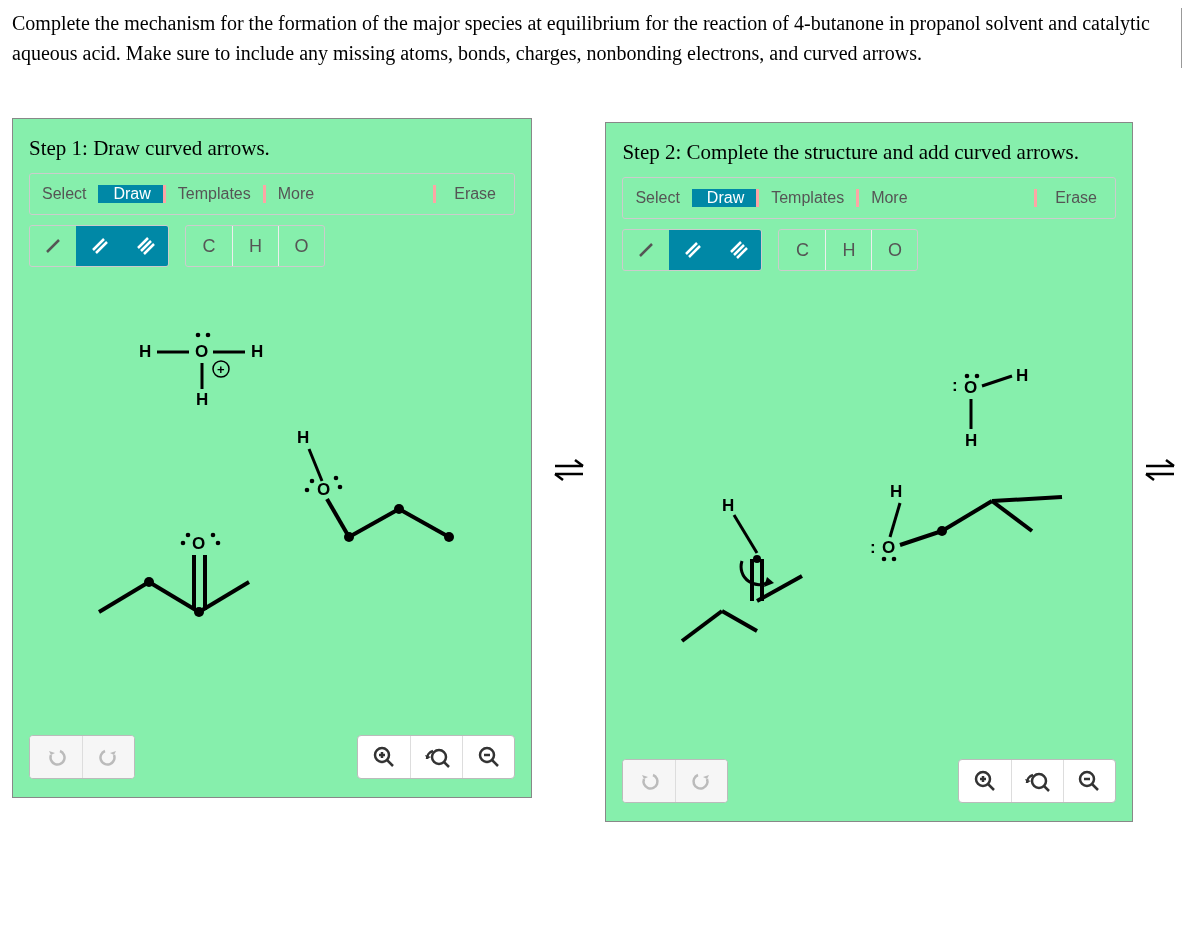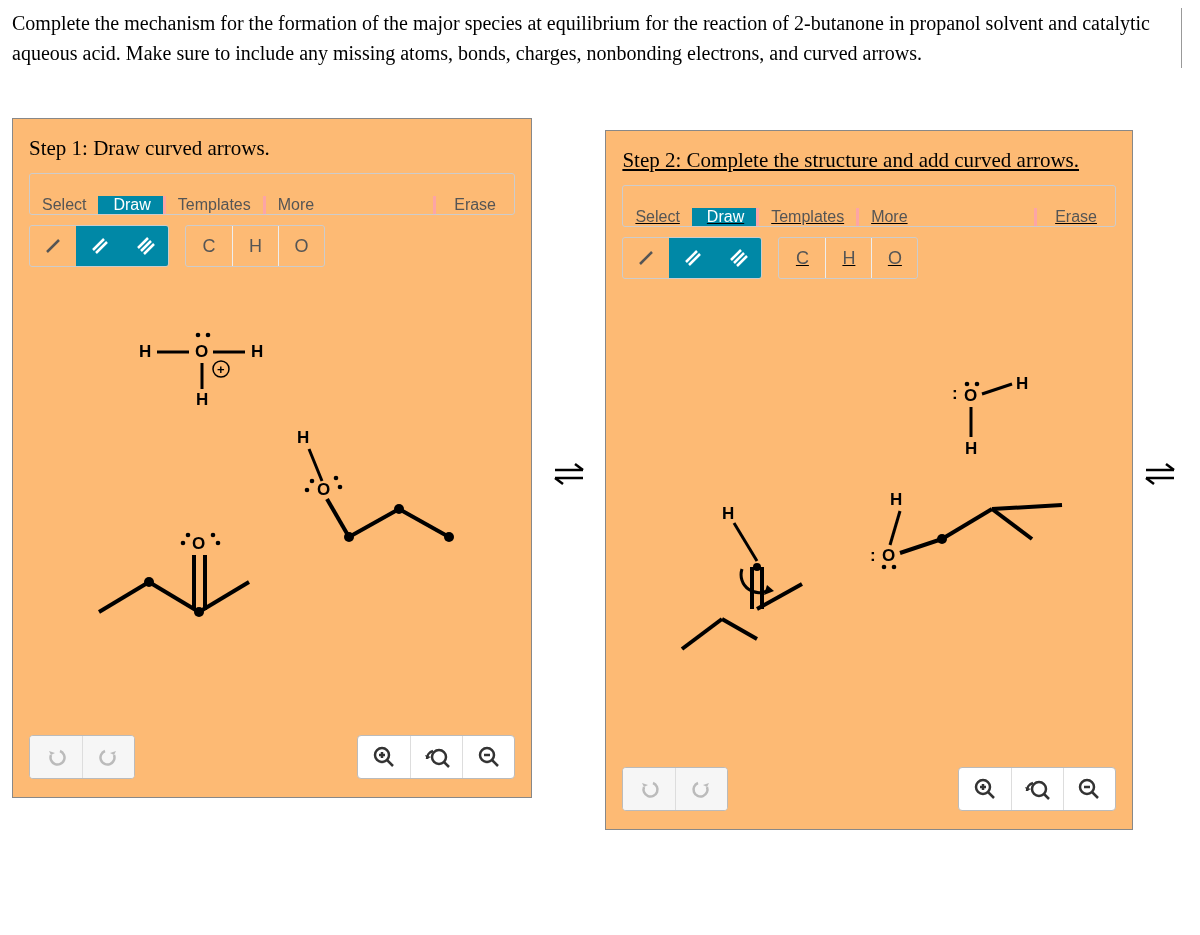--- a/index.html
+++ b/index.html
@@ -10,31 +10,31 @@
     color: #000;
     background: #fff;
     padding: 8px 12px;
     width: 1200px;
   }
   .question { line-height: 1.5; margin-bottom: 50px; max-width: 1170px; border-right: 1px solid #999; padding-right: 20px; }
   .row { display: flex; align-items: stretch; }
   .panel {
     border: 1px solid #888;
     padding: 14px 16px 5px 16px;
-    background: #fdba74;
+    background: #86efac;
     position: relative;
   }
   .panel.step1 { width: 520px; height: 680px; }
-  .panel.step2 { width: 572px; height: 700px; margin-top: 12px; text-decoration: underline; }
+  .panel.step2 { width: 572px; height: 700px; margin-top: 4px; }
   .eqcol { width: 80px; display: flex; align-items: center; justify-content: center; }
   .eqcol.last { width: 60px; }
   .eq-svg { width: 40px; height: 40px; }
   .step-title { font-family: Georgia, serif; font-size: 21px; margin-bottom: 10px; line-height: 1.45; }
   .toolbar {
-    display: flex; align-items: flex-end;
+    display: flex; align-items: center;
     border: 1px solid #ccc; border-radius: 3px;
     height: 42px; overflow: hidden;
     font-family: 'Helvetica Neue', Arial, sans-serif;
     margin-bottom: 10px;
   }
   .toolbar .tbtn {
     display: flex; align-items: center; justify-content: center;
     padding: 0 12px; font-size: 16px; color: #555;
     border-left: 3px solid #fca5a5;
     cursor: pointer; user-select: none;
@@ -73,21 +73,21 @@
   .ctrlgroup .cbtn {
     width: 52px; display: flex; align-items: center; justify-content: center;
     border-left: 1px solid #ddd; cursor: pointer; color: #444; font-size: 20px;
   }
   .ctrlgroup .cbtn:first-child { border-left: none; }
   .ctrlgroup .cbtn.disabled { color: #bbb; background: #f6f6f6; cursor: default; }
 </style>
 </head>
 <body>
 
-<div class="question">Complete the mechanism for the formation of the major species at equilibrium for the reaction of 2-butanone in propanol solvent and catalytic aqueous acid. Make sure to include any missing atoms, bonds, charges, nonbonding electrons, and curved arrows.</div>
+<div class="question">Complete the mechanism for the formation of the major species at equilibrium for the reaction of 4-butanone in propanol solvent and catalytic aqueous acid. Make sure to include any missing atoms, bonds, charges, nonbonding electrons, and curved arrows.</div>
 
 <div class="row">
 
   <div class="panel step1">
     <div class="step-title">Step 1: Draw curved arrows.</div>
 
     <div class="toolbar">
       <div class="tbtn">Select</div>
       <div class="tbtn active">Draw</div>
       <div class="tbtn">Templates</div>

